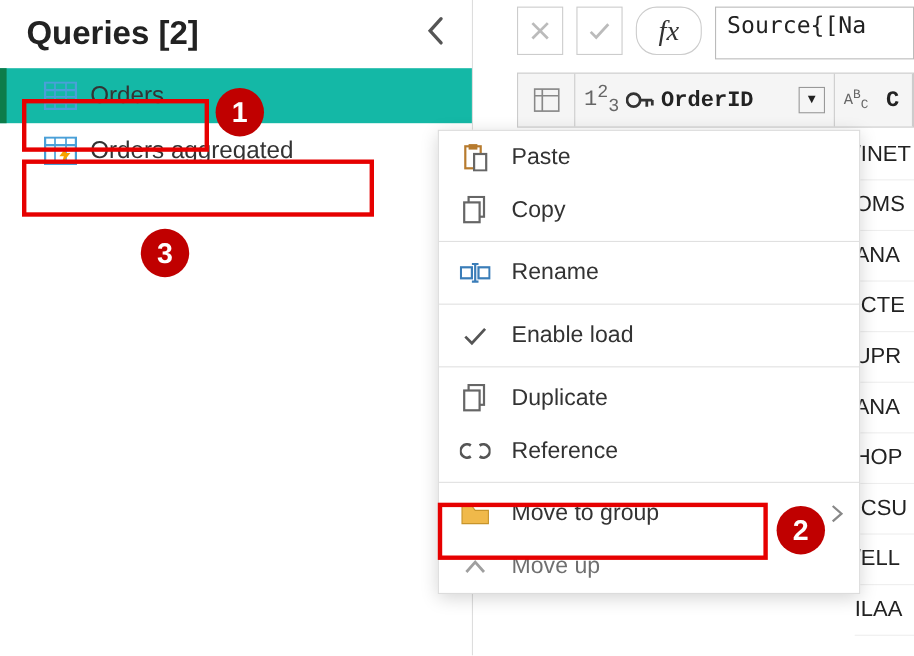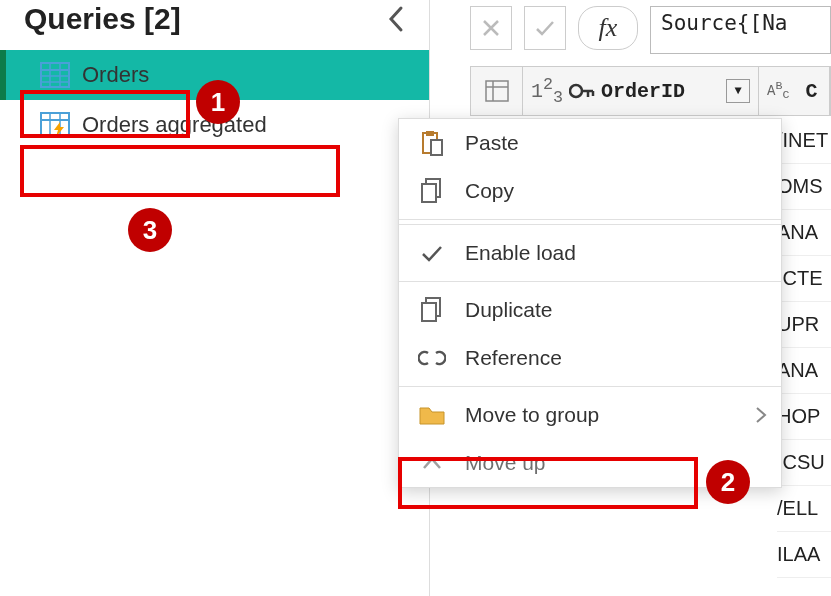--- a/index.html
+++ b/index.html
@@ -15,23 +15,22 @@
   }
   .left-panel {
     position: absolute;
     left: 0; top: 0;
     width: 430px; height: 596px;
     border-right: 1px solid #ddd;
     background: #fff;
   }
   .queries-header {
     display: flex;
-    align-items: center;
     justify-content: space-between;
-    padding: 2px 24px 14px 24px;
+    padding: 14px 24px 14px 24px;
   }
   .queries-header h2 { font-size: 30px; font-weight: 600; }
   .chevron-left { font-size: 26px; color: #555; cursor: pointer; }
   .query-item {
     display: flex; align-items: center;
     height: 50px;
     padding-left: 40px;
     gap: 12px;
     cursor: pointer;
   }
@@ -253,20 +252,32 @@
   <div class="ctx-item">
     <span class="ctx-icon">
       <svg width="24" height="26" viewBox="0 0 24 26">
           <rect x="6" y="1" width="14" height="18" fill="none" stroke="#666" stroke-width="2"></rect>
           <rect x="2" y="6" width="14" height="18" fill="#fff" stroke="#666" stroke-width="2"></rect>
         </svg>
     </span>
     <span>Copy</span>
   </div>
   <div class="ctx-sep"></div>
+  <div class="ctx-item">
+    <span class="ctx-icon">
+      <svg width="28" height="20" viewBox="0 0 28 20">
+          <rect x="1" y="5" width="10" height="10" fill="none" stroke="#3a7db8" stroke-width="2"></rect>
+          <rect x="17" y="5" width="10" height="10" fill="none" stroke="#3a7db8" stroke-width="2"></rect>
+          <line x1="14" y1="2" x2="14" y2="18" stroke="#3a7db8" stroke-width="2"></line>
+          <line x1="11" y1="2" x2="17" y2="2" stroke="#3a7db8" stroke-width="2"></line>
+          <line x1="11" y1="18" x2="17" y2="18" stroke="#3a7db8" stroke-width="2"></line>
+        </svg>
+    </span>
+    <span>Rename</span>
+  </div>
   <div class="ctx-sep"></div>
   <div class="ctx-item">
     <span class="ctx-icon">
       <svg width="24" height="20" viewBox="0 0 24 20">
           <path d="M3 11 L9 17 L21 4" stroke="#555" stroke-width="2.5" fill="none"></path>
         </svg>
     </span>
     <span>Enable load</span>
   </div>
   <div class="ctx-sep"></div>

